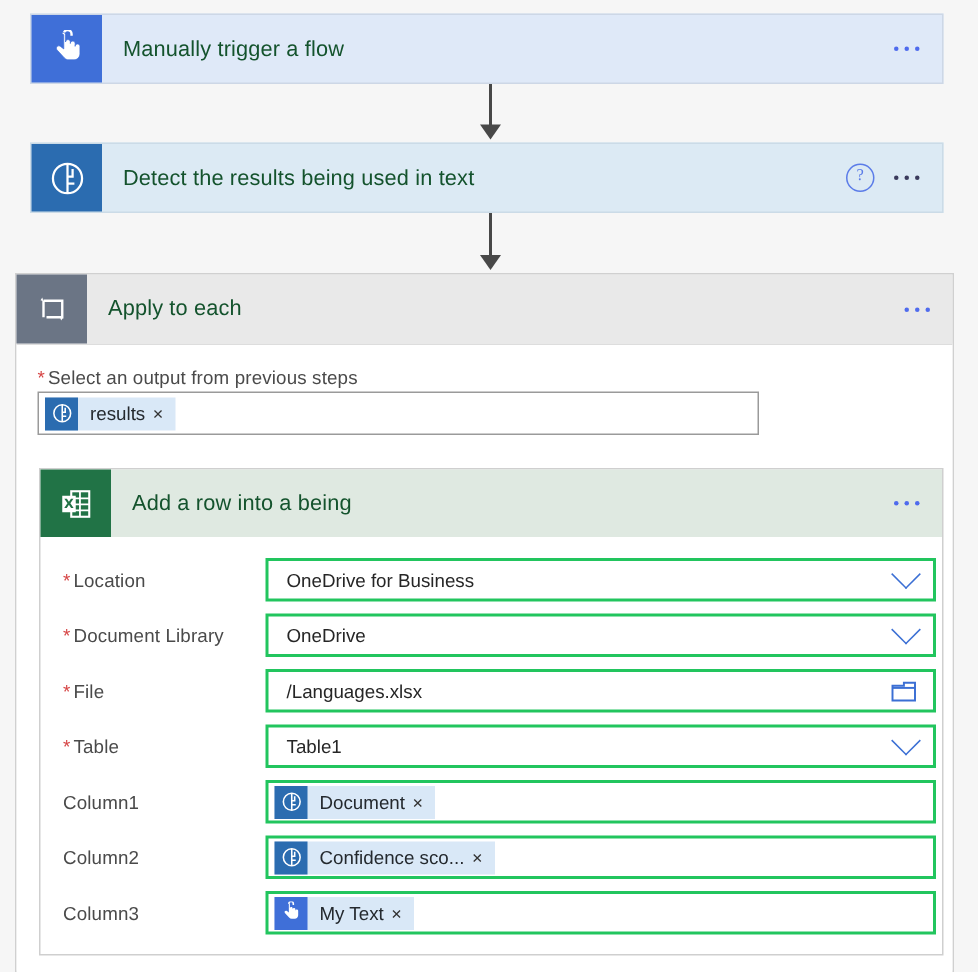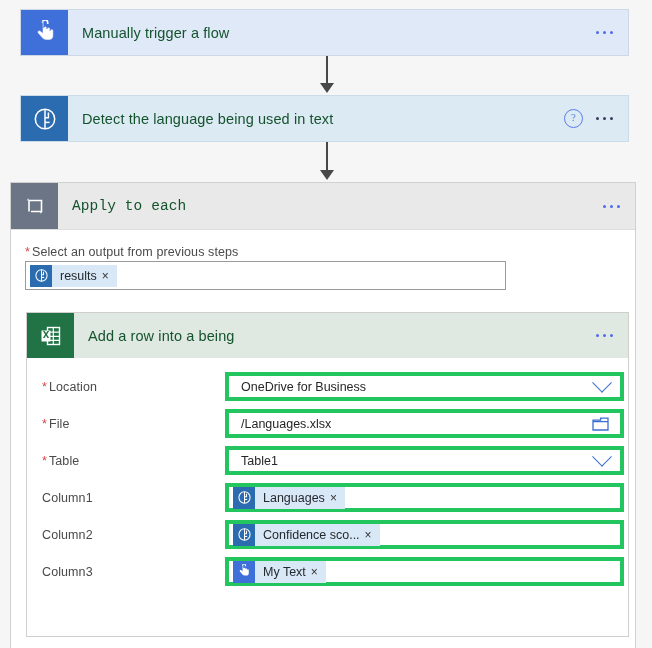--- a/index.html
+++ b/index.html
@@ -125,21 +125,21 @@
     border: 1px solid #d0d0d0;
     box-sizing: border-box;
   }
   #loop-header {
     height: 46px;
     display: flex;
     align-items: stretch;
     background: #e9e9e9;
   }
   .icon-slate { background: #6b7585; }
-  #loop-header .card-title { font-size: 14.5px; font-family: Liberation Mono, monospace; }
+  #loop-header .card-title { font-size: 14.5px; }
 
   #loop-body {
     background: #ffffff;
     margin: 0;
     height: 419px;
     box-sizing: border-box;
     border-top: 1px solid #dddddd;
   }
 
   .field-label {
@@ -212,32 +212,31 @@
   .icon-green { background: #217346; }
 
   #excel-body {
     padding: 10px 0 0 0;
   }
   .form-row {
     display: flex;
     align-items: center;
     height: 37px;
     padding-left: 15px;
-    gap: 48px;
   }
   .form-row .lbl {
     width: 135px;
     flex: 0 0 135px;
     text-align: left;
   }
   .form-row .fld {
     flex: 1 1 auto;
     margin-right: 4px;
     height: 29px;
-    border: 4px solid #22c55e;
+    border: 2px solid #22c55e;
     box-sizing: border-box;
     background: #ffffff;
     display: flex;
     align-items: center;
     padding-left: 12px;
     font-size: 12.5px;
     color: #262626;
     position: relative;
   }
   .form-row .fld.token-field {
@@ -287,21 +286,21 @@
 
 <div class="card card-action">
   <div class="card-icon icon-blue-dark">
     <svg width="26" height="26" viewBox="0 0 26 26">
       <path d="M13 3.2c5.4 0 9.7 4.3 9.7 9.8S18.4 22.8 13 22.8 3.3 18.5 3.3 13 7.6 3.2 13 3.2z" fill="none" stroke="#fff" stroke-width="1.5"></path>
       <path d="M13 3.2v19.6" fill="none" stroke="#fff" stroke-width="1.5"></path>
       <path d="M16.4 6.6v5.2h-3.4" fill="none" stroke="#fff" stroke-width="1.5"></path>
       <path d="M13 16.4h4.6" fill="none" stroke="#fff" stroke-width="1.5"></path>
     </svg>
   </div>
-  <div class="card-title">Detect the language being used in text</div>
+  <div class="card-title">Detect the results being used in text</div>
   <div class="card-actions">
     <div class="help-btn">?</div>
     <div class="ellipsis dark">
         <i></i>
         <i></i>
         <i></i>
       </div>
   </div>
 </div>
 
@@ -375,20 +374,29 @@
     <div class="form-row">
       <div class="lbl field-label">
         <span class="req">*</span><span>Location</span>
       </div>
       <div class="fld">
         <span>OneDrive for Business</span>
         <span class="chevron"></span>
       </div>
     </div>
 
+    <div class="form-row">
+      <div class="lbl field-label">
+        <span class="req">*</span><span>Document Library</span>
+      </div>
+      <div class="fld">
+        <span>OneDrive</span>
+        <span class="chevron"></span>
+      </div>
+    </div>
 
     <div class="form-row">
       <div class="lbl field-label">
         <span class="req">*</span><span>File</span>
       </div>
       <div class="fld">
         <span>/Languages.xlsx</span>
         <span class="folder-ico">
           <svg width="18" height="14" viewBox="0 0 18 14">
             <path d="M1 13V3.2h7.6v-2h7.4V13z" fill="none" stroke="#3b6fd4" stroke-width="1.3"></path>
@@ -413,21 +421,21 @@
       <div class="fld token-field">
         <span class="chip">
           <span class="chip-icon icon-blue-dark">
             <svg width="15" height="15" viewBox="0 0 26 26">
               <path d="M13 3.2c5.4 0 9.7 4.3 9.7 9.8S18.4 22.8 13 22.8 3.3 18.5 3.3 13 7.6 3.2 13 3.2z" fill="none" stroke="#fff" stroke-width="1.8"></path>
               <path d="M13 3.2v19.6" fill="none" stroke="#fff" stroke-width="1.8"></path>
               <path d="M16.4 6.6v5.2h-3.4" fill="none" stroke="#fff" stroke-width="1.8"></path>
               <path d="M13 16.4h4.6" fill="none" stroke="#fff" stroke-width="1.8"></path>
             </svg>
           </span>
-          <span class="chip-text">Languages</span>
+          <span class="chip-text">Document</span>
           <span class="chip-x">×</span>
         </span>
       </div>
     </div>
 
     <div class="form-row">
       <div class="lbl field-label">Column2</div>
       <div class="fld token-field">
         <span class="chip">
           <span class="chip-icon icon-blue-dark">

